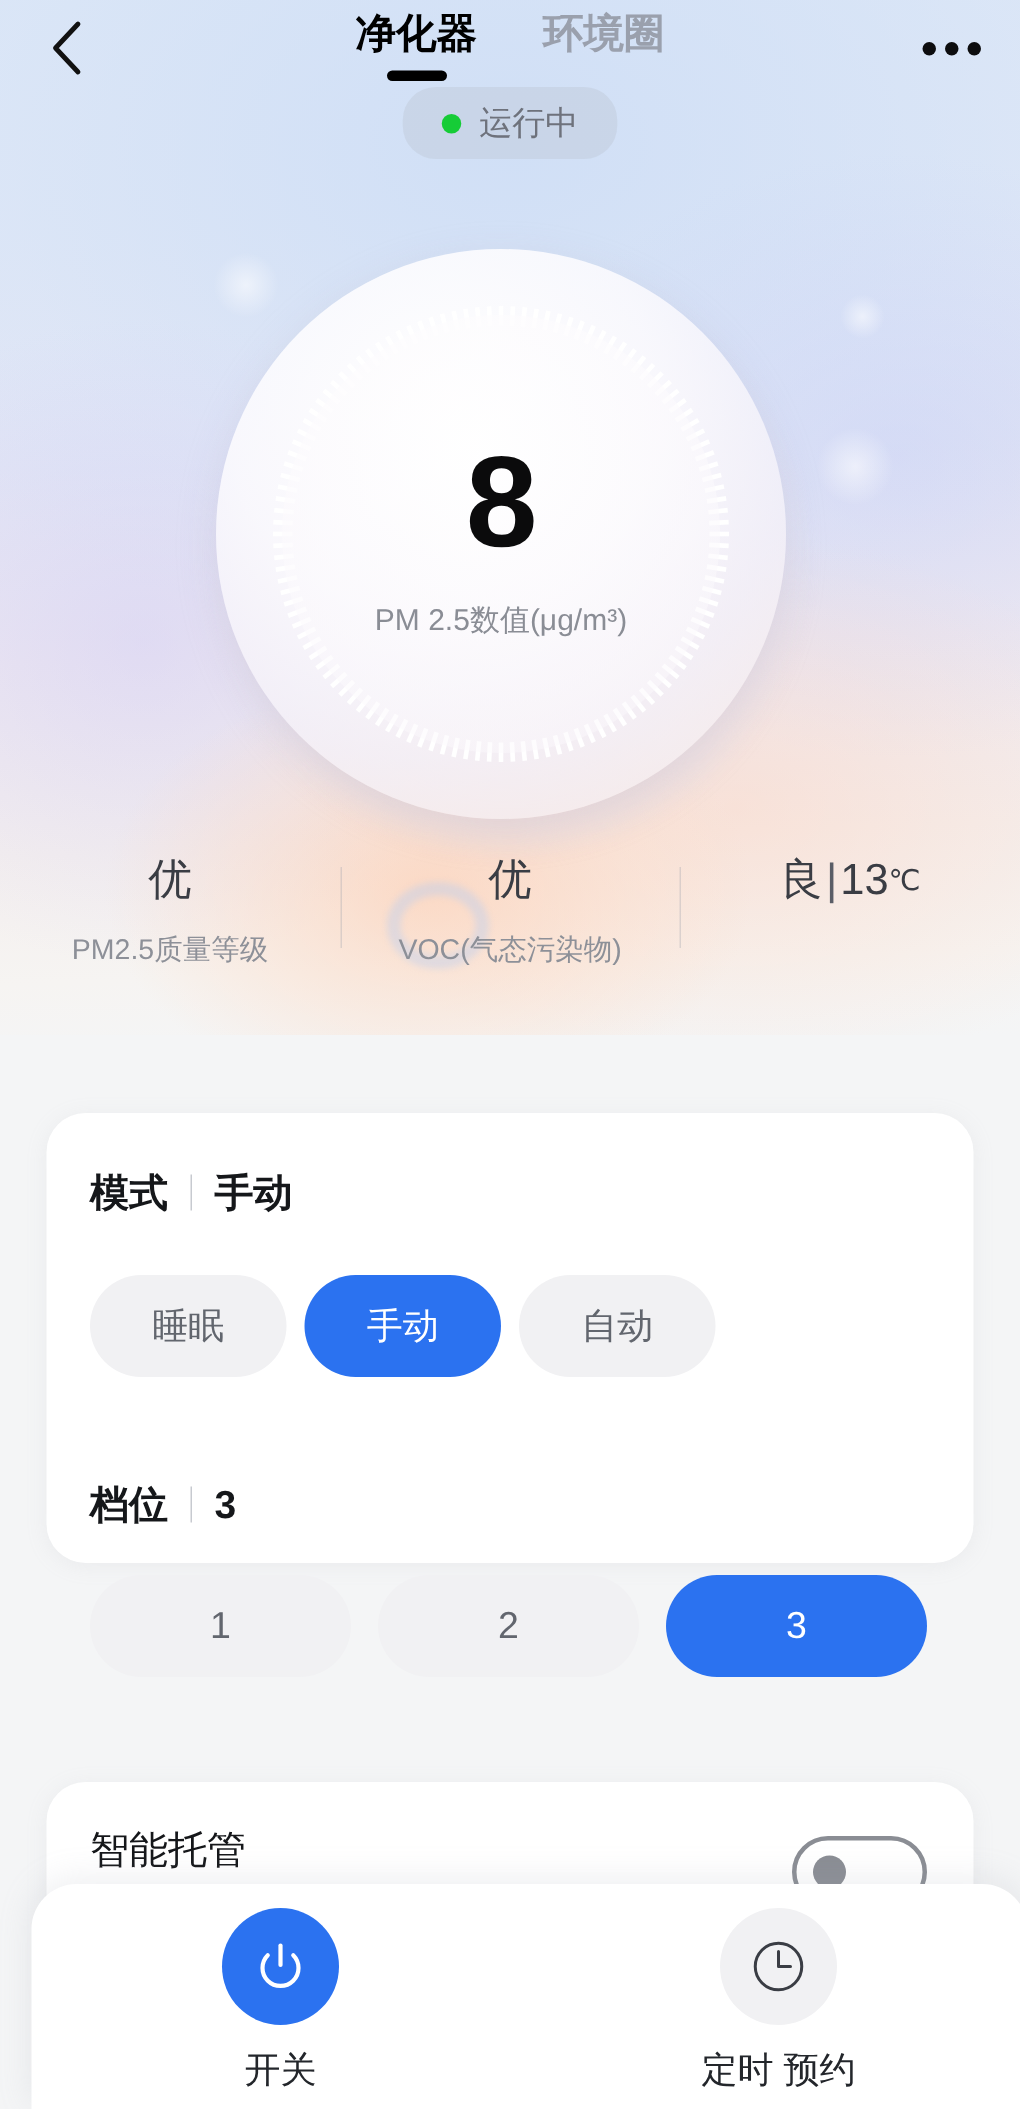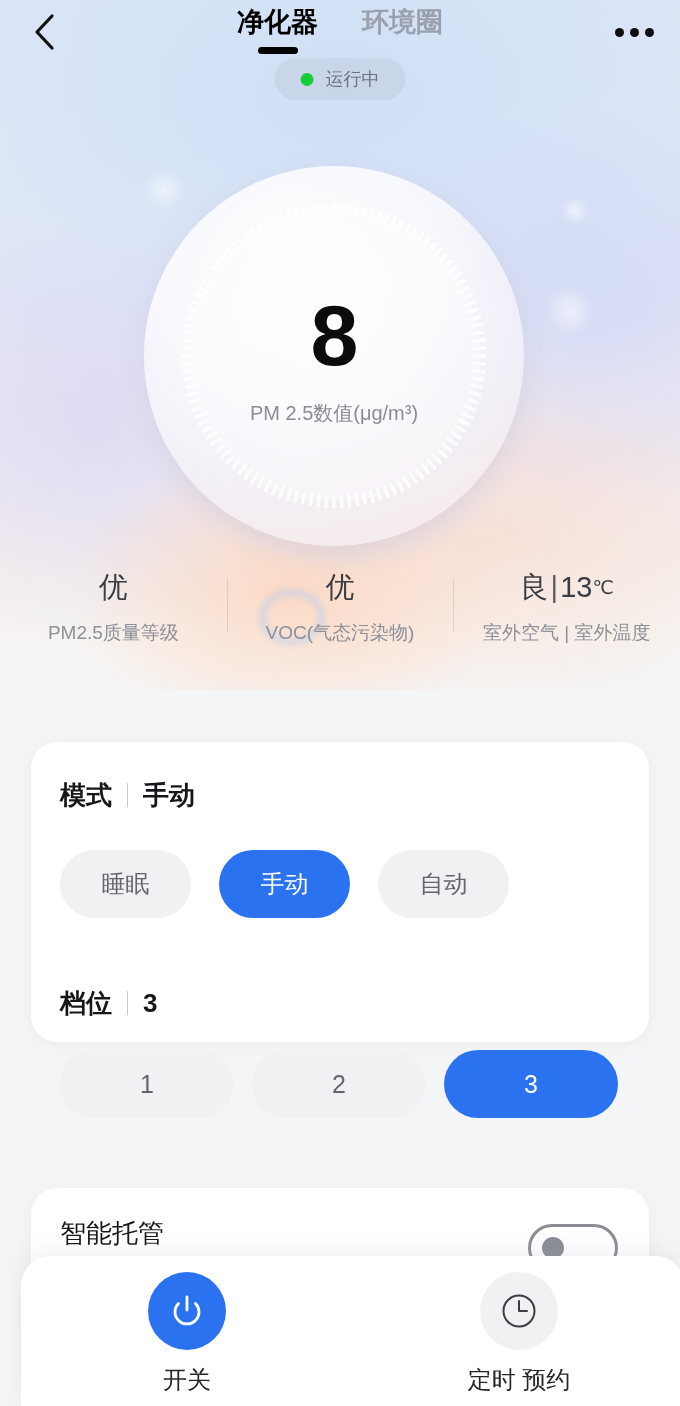--- a/index.html
+++ b/index.html
@@ -157,21 +157,21 @@
     display: flex; align-items: center; gap: 12px;
     padding: 9px 26px;
     border-radius: 22px;
     background: rgba(180,186,196,0.28);
     z-index: 25;
   }
   .status-dot {
     width: 13px; height: 13px; border-radius: 50%;
     background: #16cc37;
   }
-  .status-text { font-size: 18px; color: #6e727c; }
+  .status-text { font-size: 22px; color: #6e727c; }
 
   
   .card {
     position: absolute; left: 31px; width: 618px;
     background: #fff; border-radius: 26px;
     box-shadow: 0 2px 14px rgba(170,175,185,0.12);
   }
   .card-mode { top: 742px; height: 300px; }
   .card-smart { top: 1188px; height: 160px; }
 
@@ -181,21 +181,21 @@
   }
   .section-title .t-sep {
     display: inline-block; width: 1px; height: 24px;
     background: #c7cad0; margin: 0 15px;
     position: relative; top: 3px;
   }
   .title-mode { position: absolute; left: 29px; top: 36px; }
   .title-gear { position: absolute; left: 29px; top: 244px; }
 
   .chip-row { position: absolute; display: flex; }
-  .chips-mode { left: 29px; top: 108px; gap: 28px; }
+  .chips-mode { left: 29px; top: 108px; gap: 12px; }
   .chips-gear { left: 29px; top: 308px; gap: 18px; }
 
   .chip {
     display: flex; align-items: center; justify-content: center;
     border-radius: 34px;
     font-size: 24px; color: #62666e;
     background: #f1f1f3;
     cursor: pointer;
     user-select: none;
   }
@@ -401,21 +401,20 @@
         <div class="stat-sub">PM2.5质量等级</div>
       </div>
       <div class="stat">
         <div class="stat-value">优</div>
         <div class="stat-sub">VOC(气态污染物)</div>
       </div>
       <div class="stat">
         <div class="stat-value">
           <span>良</span><span class="sep">|</span><span>13</span><span class="deg">℃</span>
         </div>
-        <div class="stat-sub">室外空气 | 室外温度</div>
       </div>
     </div>
   </div>
 
   <div class="topbar">
     <div class="back-btn">
       <svg width="22" height="38" viewBox="0 0 22 38">
         <path d="M19 3 L4 19 L19 35" fill="none" stroke="#111" stroke-width="3.2" stroke-linecap="round" stroke-linejoin="round"></path>
       </svg>
     </div>

